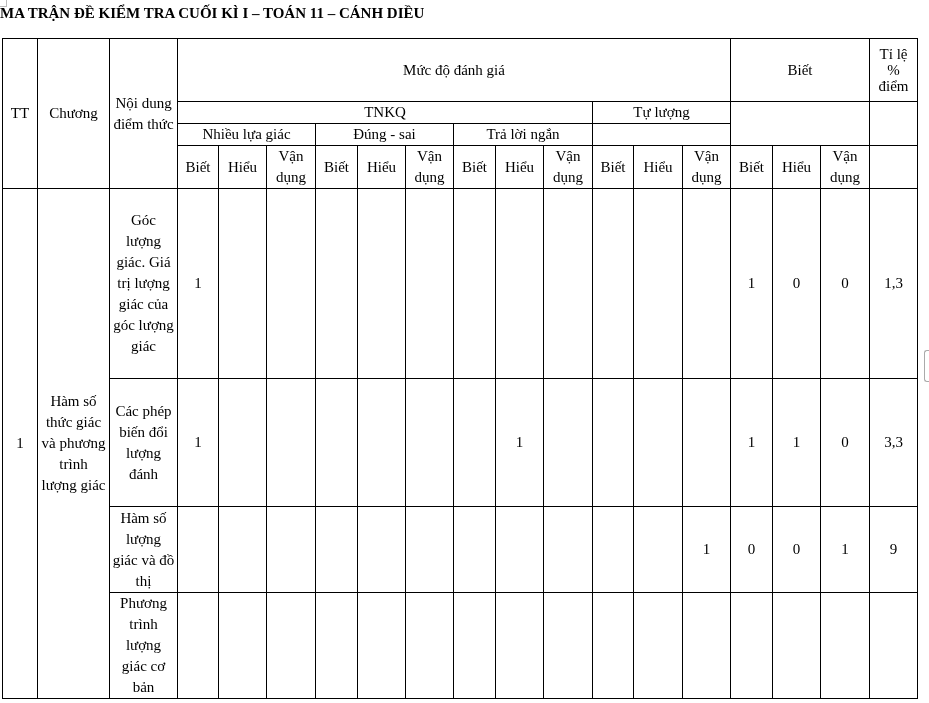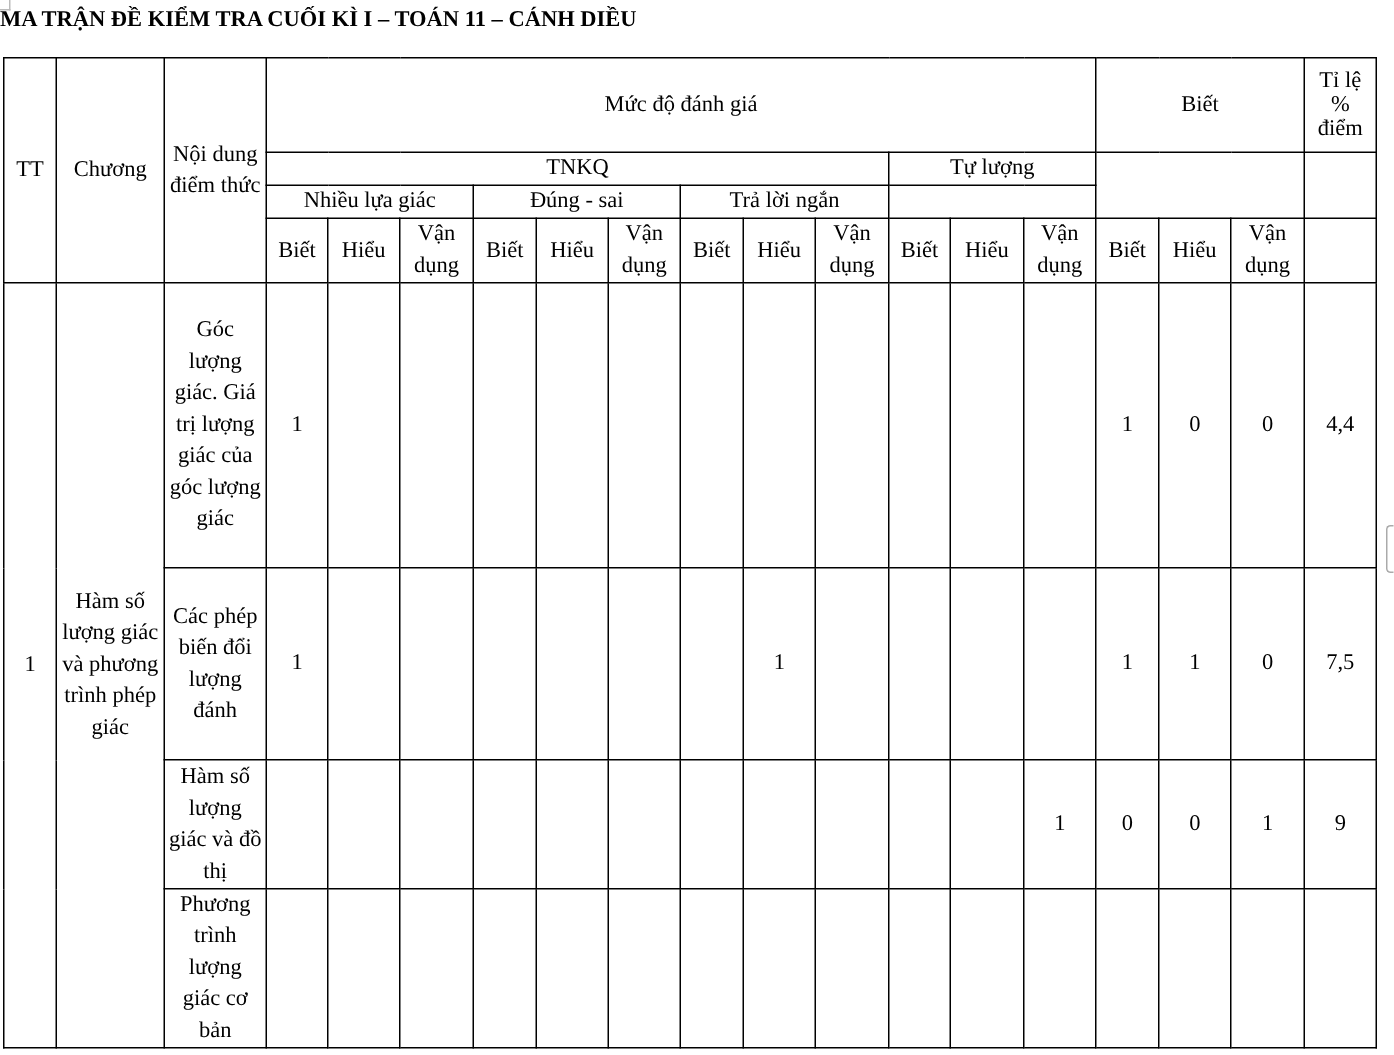--- a/index.html
+++ b/index.html
@@ -81,58 +81,58 @@
     <td class="b">Hiểu</td>
     <td class="b">Vận dụng</td>
     <td class="b">Biết</td>
     <td class="b">Hiểu</td>
     <td class="b">Vận dụng</td>
     <td></td>
   </tr>
 
   <tr style="height:190px">
     <td rowspan="4" class="b">1</td>
-    <td rowspan="4" class="b">Hàm số lượng giác và phương trình phép giác</td>
+    <td rowspan="4" class="b">Hàm số thức giác và phương trình lượng giác</td>
     <td class="b">Góc lượng giác. Giá trị lượng giác của góc lượng giác</td>
     <td>1</td>
     <td></td>
     <td></td>
     <td></td>
     <td></td>
     <td></td>
     <td></td>
     <td></td>
     <td></td>
     <td></td>
     <td></td>
     <td></td>
     <td>1</td>
     <td>0</td>
     <td>0</td>
-    <td>4,4</td>
+    <td>1,3</td>
   </tr>
 
   <tr style="height:128px">
     <td class="b">Các phép biến đổi lượng đánh</td>
     <td>1</td>
     <td></td>
     <td></td>
     <td></td>
     <td></td>
     <td></td>
     <td></td>
     <td>1</td>
     <td></td>
     <td></td>
     <td></td>
     <td></td>
     <td>1</td>
     <td>1</td>
     <td>0</td>
-    <td>7,5</td>
+    <td>3,3</td>
   </tr>
 
   <tr style="height:86px">
     <td class="b">Hàm số lượng giác và đồ thị</td>
     <td></td>
     <td></td>
     <td></td>
     <td></td>
     <td></td>
     <td></td>

